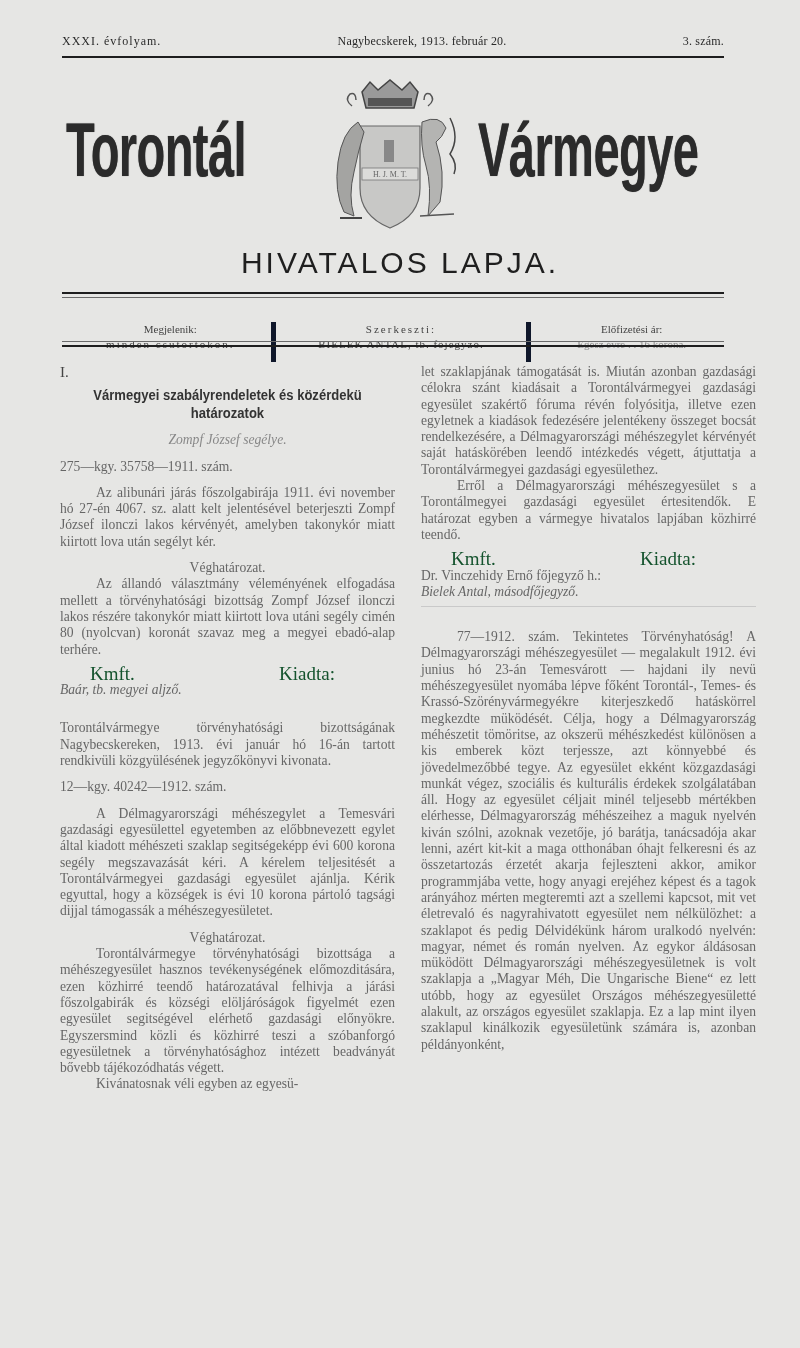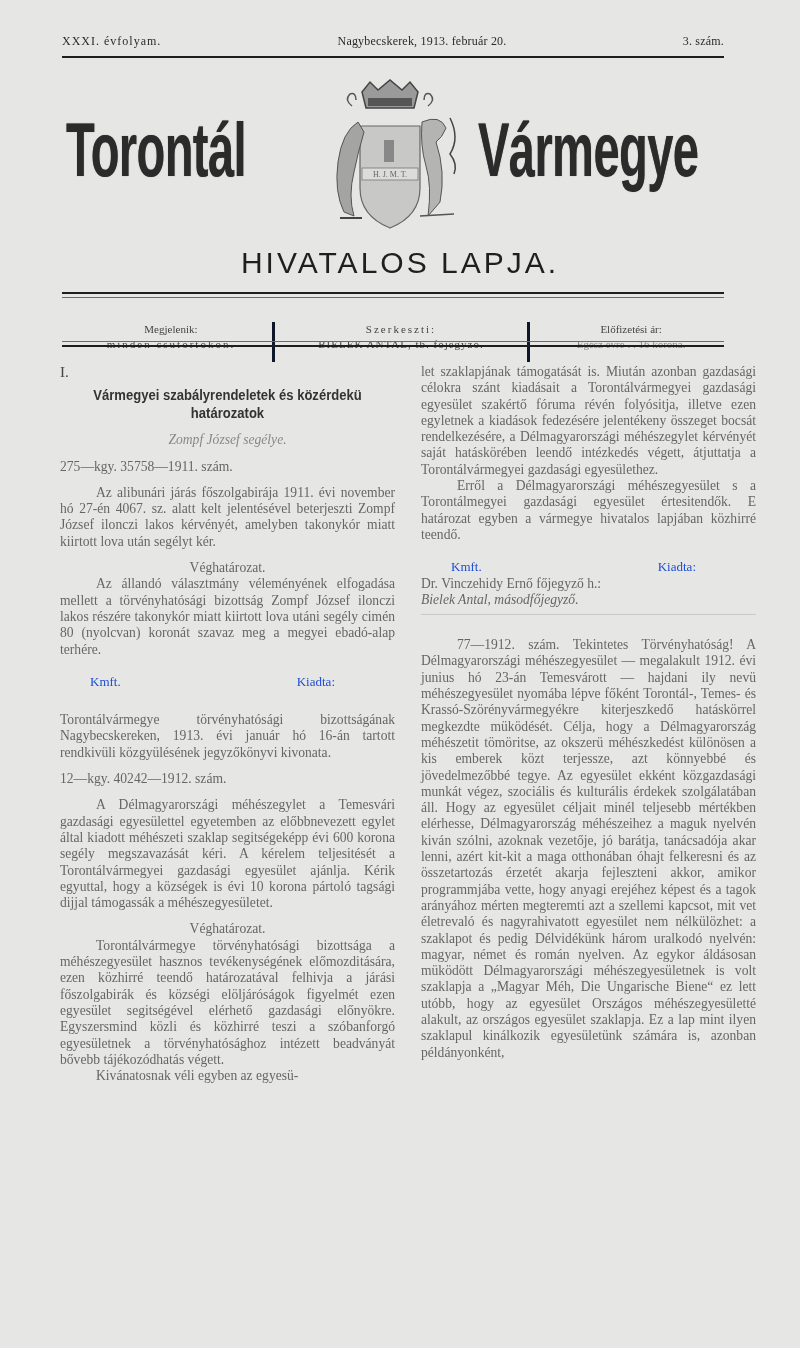--- a/index.html
+++ b/index.html
@@ -37,39 +37,39 @@
 
     .subtitle {
       position: absolute; left: 0; width: 800px; top: 246px; text-align: center;
       font-family: "Liberation Sans", "DejaVu Sans", sans-serif;
       font-size: 30px; letter-spacing: 3px; color: #1f1f1f;
     }
 
     
     .info { position: absolute; left: 70px; top: 302px; width: 662px; height: 40px; display: flex; margin-top: 20px; }
     .info .cell { flex: 1; text-align: center; font-size: 11px; line-height: 15px; color: #444; }
-    .info .cell + .cell { border-left: 3px solid #0f172a; }
+    .info .cell + .cell { border-left: 5px solid #0f172a; }
     .info .mid { flex: 1.25; }
     .spaced { letter-spacing: 2px; }
 
     
     .col { position: absolute; top: 364px; width: 335px; font-size: 13.6px; line-height: 16.3px; color: #666; }
     .col.left { left: 60px; }
     .col.right { left: 421px; }
     .col p { margin: 0; text-align: justify; }
     .indent { text-indent: 36px; }
     .center { text-align: center !important; }
     .italic { font-style: italic; }
     .sec-num { text-align: center; font-size: 15px; color: #444; margin-bottom: 6px !important; }
     .sec-title {
       font-family: "Liberation Sans", "DejaVu Sans", sans-serif; font-weight: bold;
       text-align: center !important; font-size: 14.5px; line-height: 18px; color: #333;
       transform: scaleX(0.9);
     }
-    .sig { display: flex; justify-content: space-between; padding: 0 60px 0 30px; margin-top: 16px; font-size: 13px; color: #1d4ed8; }
+    .sig { display: flex; justify-content: space-between; padding: 0 60px 0 30px; margin-top: 8px; font-size: 19px; color: #14532d; }
     .sig-name { text-align: left; padding-right: 24px; }
     .sep-faint { height: 1px; background: #c9c9c9; margin: 6px 0 22px 0; }
     .gap { height: 10px; }
     .gap-lg { height: 22px; }
   </style>
 </head>
 <body>
 
 <div class="page">
 
@@ -134,20 +134,21 @@
     <p>275—kgy. 35758—1911. szám.</p>
     <div class="gap"></div>
     <p class="indent">Az alibunári járás főszolgabirája 1911. évi november hó 27-én 4067. sz. alatt kelt jelentésével beterjeszti Zompf József ilonczi lakos kérvényét, amelyben takonykór miatt kiirtott lova után segélyt kér.</p>
     <div class="gap"></div>
     <p class="center">Véghatározat.</p>
     <p class="indent">Az állandó választmány véleményének elfogadása mellett a törvényhatósági bizottság Zompf József ilonczi lakos részére takonykór miatt kiirtott lova utáni segély cimén 80 (nyolcvan) koronát szavaz meg a megyei ebadó-alap terhére.</p>
     <div class="sig">
       <span>Kmft.</span>
       <span>Kiadta:</span>
     </div>
+    <p class="sig-name" style="font-style:italic">Baár, tb. megyei aljző.</p>
     <div class="gap-lg"></div>
     <p>Torontálvármegye törvényhatósági bizottságának Nagybecskereken, 1913. évi január hó 16-án tartott rendkivüli közgyülésének jegyzőkönyvi kivonata.</p>
     <div class="gap"></div>
     <p>12—kgy. 40242—1912. szám.</p>
     <div class="gap"></div>
     <p class="indent">A Délmagyarországi méhészegylet a Temesvári gazdasági egyesülettel egyetemben az előbbnevezett egylet által kiadott méhészeti szaklap segitségeképp évi 600 korona segély megszavazását kéri. A kérelem teljesitését a Torontálvármegyei gazdasági egyesület ajánlja. Kérik egyuttal, hogy a községek is évi 10 korona pártoló tagsági dijjal támogassák a méhészegyesületet.</p>
     <div class="gap"></div>
     <p class="center">Véghatározat.</p>
     <p class="indent">Torontálvármegye törvényhatósági bizottsága a méhészegyesület hasznos tevékenységének előmozditására, ezen közhirré teendő határozatával felhivja a járási főszolgabirák és községi elöljáróságok figyelmét ezen egyesület segitségével elérhető gazdasági előnyökre. Egyszersmind közli és közhirré teszi a szóbanforgó egyesületnek a törvényhatósághoz intézett beadványát bővebb tájékozódhatás végett.</p>
     <p class="indent">Kivánatosnak véli egyben az egyesü-</p>

